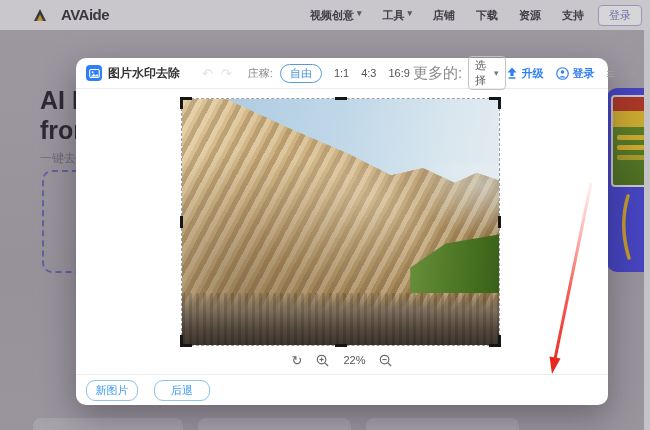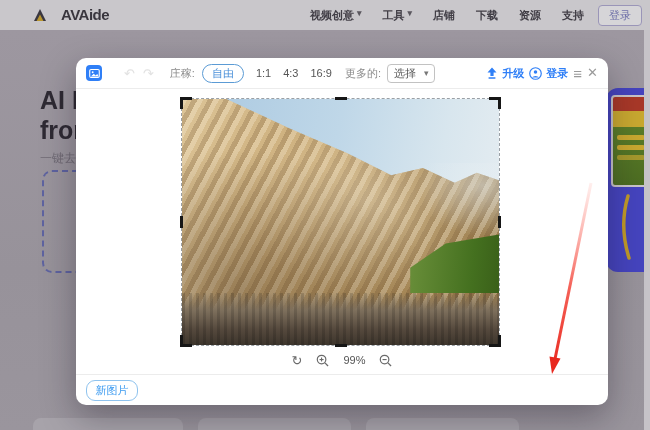--- a/index.html
+++ b/index.html
@@ -40,25 +40,25 @@
            border-radius:10px; box-shadow:0 12px 34px rgba(20,15,30,0.35); z-index:10; }
   .m-header { display:flex; align-items:center; height:31px; padding:0 10px; border-bottom:1px solid #ececec; }
   .m-appicon { width:16px; height:16px; border-radius:4px; background:#2f7ff7; display:flex; align-items:center; justify-content:center; flex:none; }
   .m-title { margin-left:6px; font-size:12px; font-weight:700; color:#333; white-space:nowrap; }
   .history { margin-left:22px; display:flex; gap:8px; }
   .history span { font-size:13px; color:#e2e2e2; line-height:1; }
   .crop-label { margin-left:16px; font-size:11px; color:#8a8a8a; white-space:nowrap; }
   .ratio { font-size:11px; color:#555; white-space:nowrap; }
   .ratio.pill { margin-left:7px; border:1px solid #5b9bd5; color:#4a90d9; border-radius:10px; padding:1px 9px;font-family:Liberation Serif, serif; }
   .ratio.plain { margin-left:12px; }
-  .more-label { margin-left:13px; font-size:11px; color:#8a8a8a; white-space:nowrap; }
+  .more-label { margin-left:3px; font-size:15px; color:#8a8a8a; white-space:nowrap; }
   .select { margin-left:6px; display:flex; align-items:center; gap:8px; border:1px solid #c2c2c2;
             border-radius:4px; padding:1px 6px; font-size:11px; color:#555; }
   .select .caret { font-size:9px; color:#777; }
-  .m-right { margin-left:auto; display:flex; align-items:flex-start; gap:5px; }
+  .m-right { margin-left:auto; display:flex; align-items:flex-start; gap:12px; }
   .m-link { display:flex; align-items:center; gap:4px; font-size:11px; color:#2f7ff7; font-weight:600; white-space:nowrap; }
   .m-menu { font-size:15px; color:#9a9a9a; line-height:1; }
   .m-close { font-size:13px; color:#9a9a9a; line-height:1; }
 
   
   .canvas { position:absolute; left:0; top:32px; width:532px; height:284px; }
   .photo-wrap { position:absolute; left:106px; top:9px; width:317px; height:246px; outline:1px dashed #9aa0a6; }
   .photo { position:absolute; inset:0; overflow:hidden;
            background:linear-gradient(100deg,#a9c8e0 0%, #bfd7e8 45%, #d8e6ee 75%, #e8eef2 100%); }
   .rock { position:absolute; inset:0;
@@ -162,20 +162,21 @@
 
   <div class="modal">
     <div class="m-header">
       <span class="m-appicon">
         <svg width="11" height="11" viewBox="0 0 12 12">
           <rect x="0.8" y="1.6" width="10.4" height="8.8" rx="1.4" fill="none" stroke="#fff" stroke-width="1.2"></rect>
           <circle cx="4" cy="4.6" r="1" fill="#fff"></circle>
           <path d="M2 9.3 L5.2 6.2 L7.2 8.2 L9 6.6 L10.6 9.3 Z" fill="#fff"></path>
         </svg>
       </span>
+      <span class="m-title">图片水印去除</span>
       <span class="history">
         <span>↶</span>
         <span>↷</span>
       </span>
       <span class="crop-label">庄稼:</span>
       <span class="ratio pill">自由</span>
       <span class="ratio plain">1:1</span>
       <span class="ratio plain">4:3</span>
       <span class="ratio plain">16:9</span>
       <span class="more-label">更多的:</span>
@@ -224,30 +225,31 @@
     </div>
 
     <div class="zoombar">
       <span class="zb-icon">↻</span>
       <svg width="13" height="13" viewBox="0 0 14 14">
         <circle cx="6" cy="6" r="4.6" fill="none" stroke="#6a6a6a" stroke-width="1.3"></circle>
         <line x1="9.6" y1="9.6" x2="13" y2="13" stroke="#6a6a6a" stroke-width="1.4"></line>
         <line x1="3.8" y1="6" x2="8.2" y2="6" stroke="#6a6a6a" stroke-width="1.2"></line>
         <line x1="6" y1="3.8" x2="6" y2="8.2" stroke="#6a6a6a" stroke-width="1.2"></line>
       </svg>
-      <span class="zoom-value">99%</span>
+      <span class="zoom-value">22%</span>
       <svg width="13" height="13" viewBox="0 0 14 14">
         <circle cx="6" cy="6" r="4.6" fill="none" stroke="#6a6a6a" stroke-width="1.3"></circle>
         <line x1="9.6" y1="9.6" x2="13" y2="13" stroke="#6a6a6a" stroke-width="1.4"></line>
         <line x1="3.8" y1="6" x2="8.2" y2="6" stroke="#6a6a6a" stroke-width="1.2"></line>
       </svg>
     </div>
 
     <div class="m-footer">
       <button class="btn-outline">新图片</button>
+      <button class="btn-outline">后退</button>
     </div>
   </div>
 
   <svg class="arrow-svg" width="650" height="430" viewBox="0 0 650 430">
     <defs>
       <linearGradient id="ag" x1="591" y1="183" x2="553" y2="372" gradientUnits="userSpaceOnUse">
         <stop offset="0" stop-color="#ff7a6e" stop-opacity="0.12"></stop>
         <stop offset="0.55" stop-color="#f23a2e" stop-opacity="0.8"></stop>
         <stop offset="1" stop-color="#e8281e"></stop>
       </linearGradient>

